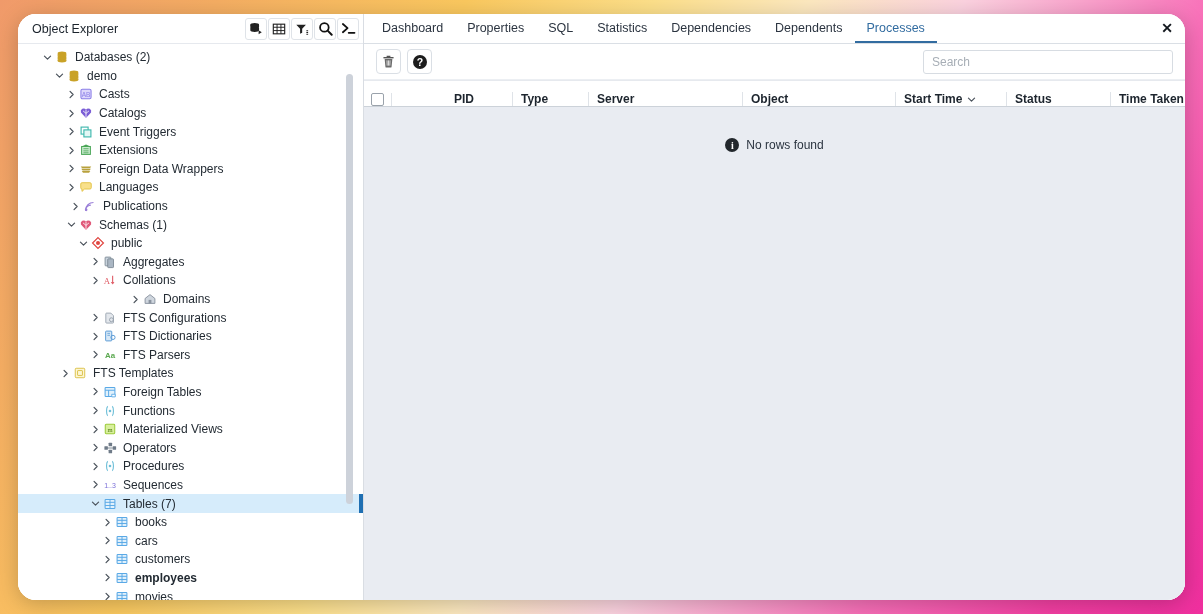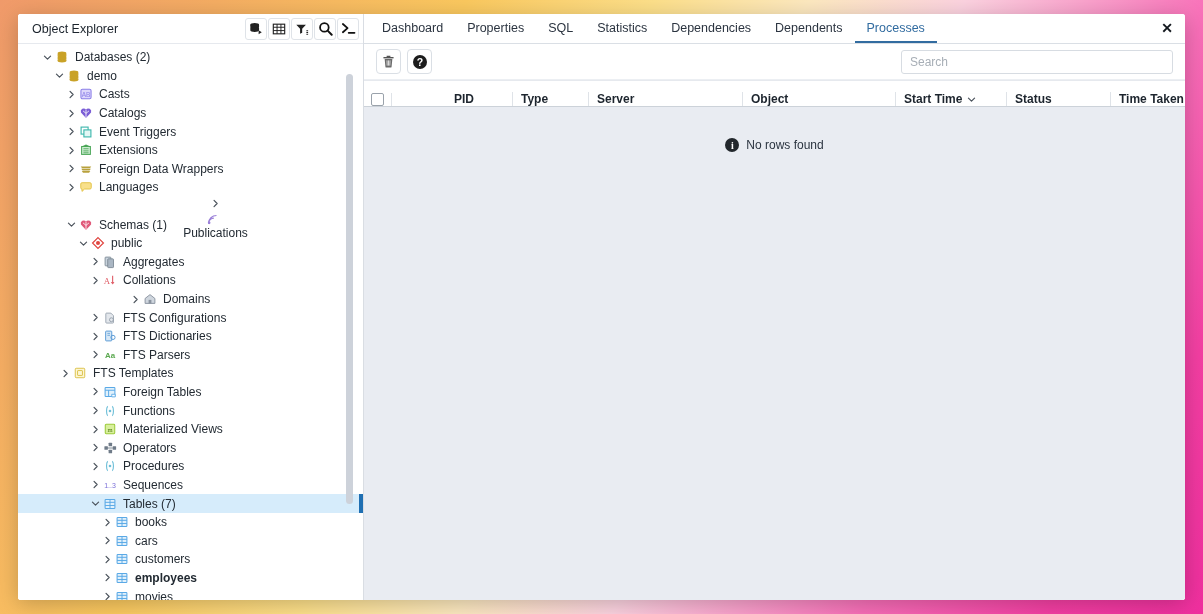--- a/index.html
+++ b/index.html
@@ -21,21 +21,21 @@
         #ef2f9e 100%);
     position: relative;
   }
 
   
   #window {
     position: absolute;
     left: 18px; top: 14px;
     width: 1167px; height: 586px;
     background: #ffffff;
-    border-radius: 3px;
+    border-radius: 18px;
     box-shadow: 0 4px 22px rgba(0,0,0,.22);
     overflow: hidden;
     display: flex;
     flex-direction: column;
   }
 
   .win-body { flex: 1; display: flex; min-height: 0; }
 
   
   #explorer {
@@ -187,21 +187,21 @@
   .pbtn {
     width: 25px; height: 25px;
     border: 1px solid #dadfe5;
     border-radius: 4px;
     background: #fff;
     display: flex; align-items: center; justify-content: center;
     cursor: pointer;
   }
   #search-wrap { margin-left: auto; }
   #search-input {
-    width: 272px; height: 24px;
+    width: 250px; height: 24px;
     border: 1px solid #d7dce2;
     border-radius: 3px;
     padding: 0 8px;
     font-size: 12px;
     color: #15803d;
     outline: none;
     background: #fff;
     font-family: "Liberation Sans", sans-serif;
   }
   #search-input::placeholder { color: #a7aeb6; }
@@ -439,21 +439,21 @@
                   <polyline points="3.4,1.6 6.8,5 3.4,8.4" fill="none" stroke="#4b535c" stroke-width="1.35" stroke-linecap="round" stroke-linejoin="round"></polyline>
                 </svg>
               </span>
               <span class="ico">
                 <svg width="14" height="14" viewBox="0 0 16 16">
                   <path d="M2 4.6a1.5 1.5 0 0 1 1.5-1.5h9A1.5 1.5 0 0 1 14 4.6v4.2a1.5 1.5 0 0 1-1.5 1.5H6.4L3.4 13v-2.7h-.1A1.3 1.3 0 0 1 2 9z" fill="#f8e08b" stroke="#e3c44a" stroke-width="1.1"></path>
                 </svg>
               </span>
               <span class="lbl">Languages</span>
             </div>
-            <div class="node" style="padding-left: 50px; position: relative; flex-direction: column;">
+            <div class="node" style="padding-left: 50px; position: relative;">
               <span class="arrow">
                 <svg width="9" height="9" viewBox="0 0 10 10">
                   <polyline points="3.4,1.6 6.8,5 3.4,8.4" fill="none" stroke="#4b535c" stroke-width="1.35" stroke-linecap="round" stroke-linejoin="round"></polyline>
                 </svg>
               </span>
               <span class="ico">
                 <svg width="14" height="14" viewBox="0 0 16 16">
                   <path d="M3 13a9 9 0 0 1 9-9" fill="none" stroke="#9a7fd8" stroke-width="1.4"></path>
                <path d="M3 13a6 6 0 0 1 6-6" fill="none" stroke="#9a7fd8" stroke-width="1.4"></path>
                <circle cx="3.6" cy="12.4" r="1.5" fill="#9a7fd8"></circle>

